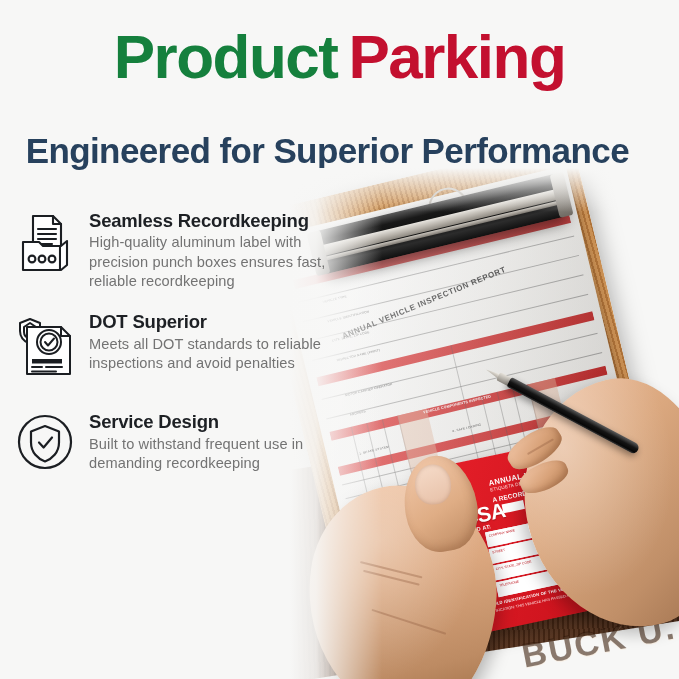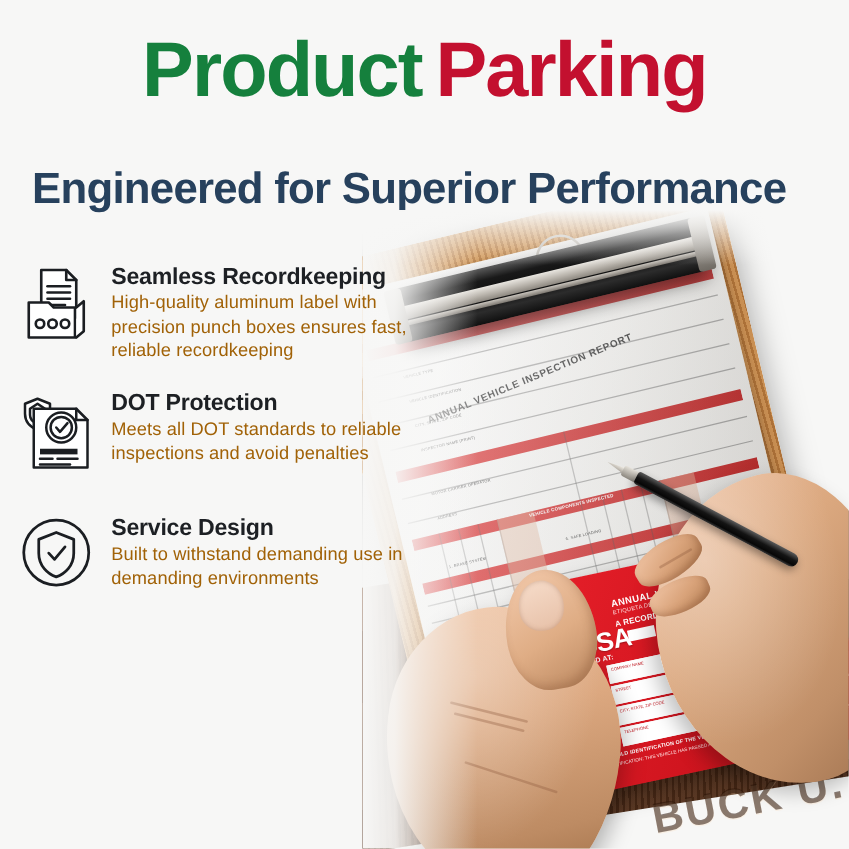--- a/index.html
+++ b/index.html
@@ -69,21 +69,21 @@
   .feat-title {
     font-size: 18.5px;
     font-weight: 700;
     color: #1d2024;
     letter-spacing: -0.2px;
     line-height: 1.15;
     margin-bottom: 2px;
   }
   .feat-desc {
     font-size: 14.6px;
-    color: #a16207;
+    color: #737373;
     line-height: 1.33;
     letter-spacing: 0.1px;
     max-width: 252px;
   }
 
   
   .photo {
     position: absolute;
     top: 168px; left: 290px;
     width: 389px; height: 511px;
@@ -581,33 +581,33 @@
           <circle cx="33" cy="29" r="12" fill="#ffffff"></circle>
           <circle cx="33" cy="29" r="8.5"></circle>
           <path d="M29 29 l3 3.5 l6 -7"></path>
           <rect x="16" y="46" width="30" height="4.5" fill="#1b1e22" stroke="none"></rect>
           <line x1="16" y1="54" x2="26" y2="54"></line>
           <line x1="30" y1="54" x2="46" y2="54"></line>
           <line x1="16" y1="58.5" x2="40" y2="58.5"></line>
         </svg>
       </div>
       <div class="feat-text">
-        <div class="feat-title">DOT Protection</div>
+        <div class="feat-title">DOT Superior</div>
         <div class="feat-desc">Meets all DOT standards to reliable inspections and avoid penalties</div>
       </div>
     </div>
 
     <div class="feature">
       <div class="feat-icon">
         <svg width="58" height="58" viewBox="0 0 58 58" fill="none" stroke="#1b1e22" stroke-width="2.2" stroke-linejoin="round" stroke-linecap="round">
           <circle cx="29" cy="29" r="26"></circle>
           <path d="M29 13 L43 18.5 v11 c0 10 -7 16.5 -14 19 -7 -2.5 -14 -9 -14 -19 v-11 Z"></path>
           <path d="M23 29.5 l4.6 5 l8.4 -10"></path>
         </svg>
       </div>
       <div class="feat-text">
         <div class="feat-title">Service Design</div>
-        <div class="feat-desc">Built to withstand demanding use in demanding environments</div>
+        <div class="feat-desc">Built to withstand frequent use in demanding recordkeeping</div>
       </div>
     </div>
 
   </div>
 </div>
 
 </body></html>

